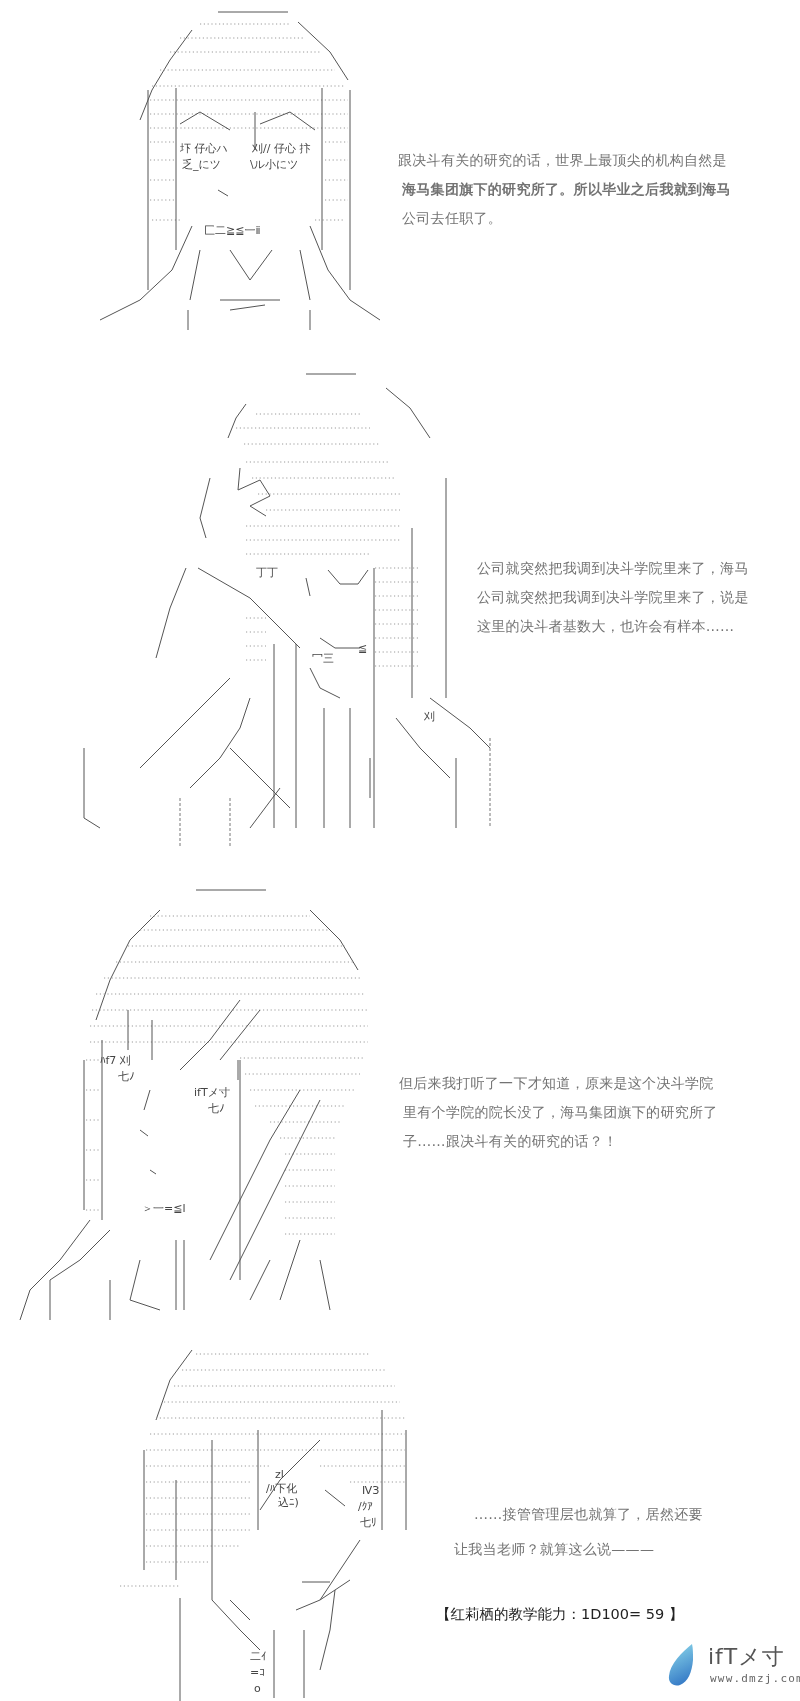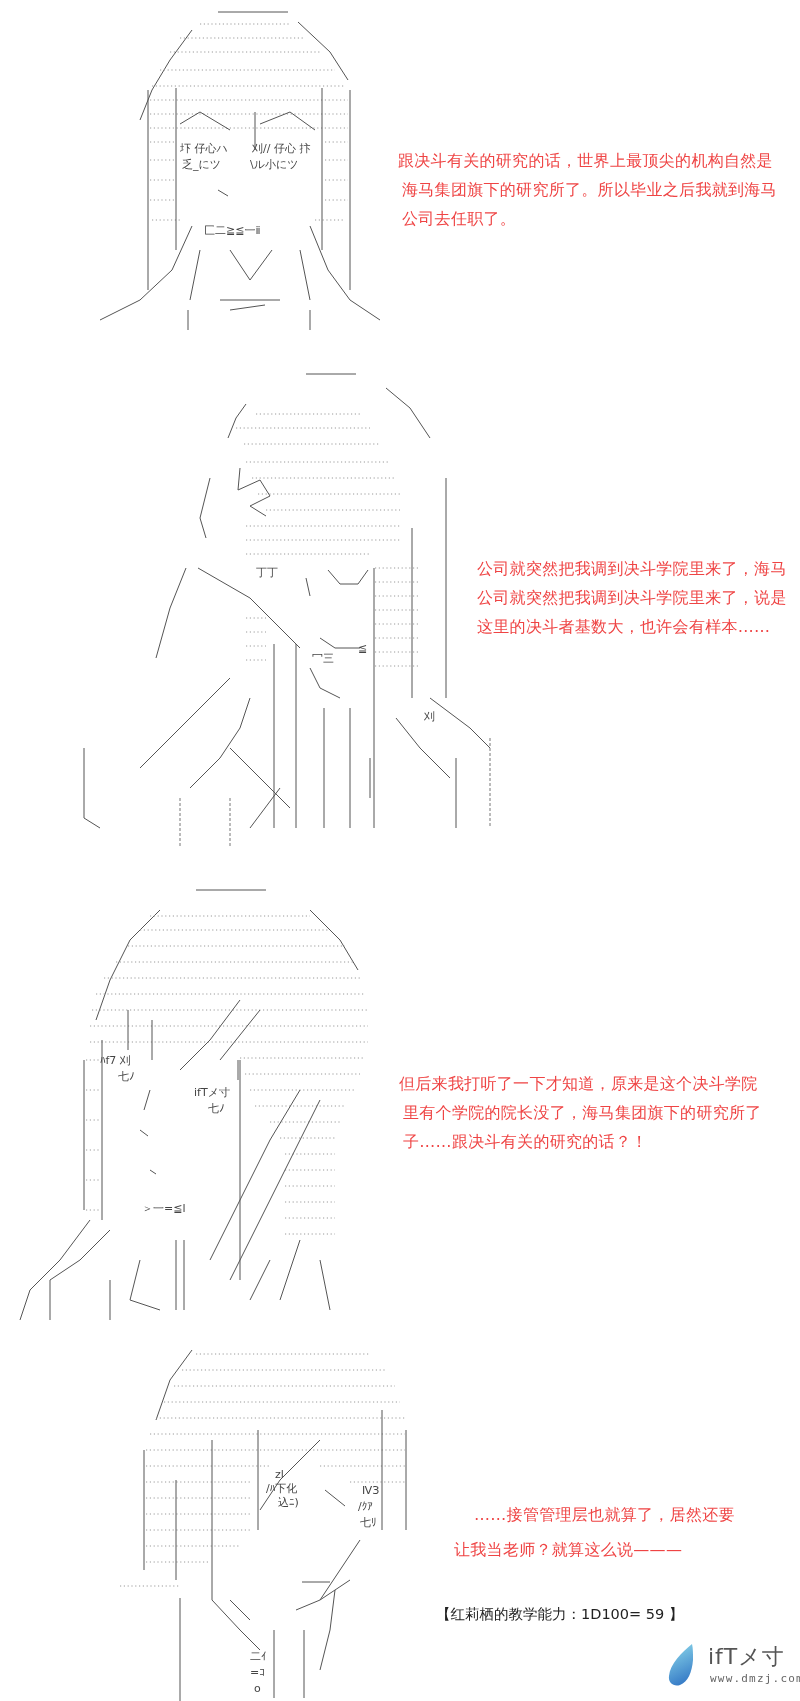--- a/index.html
+++ b/index.html
@@ -1,20 +1,20 @@
 <!DOCTYPE html>
 <html><head>
 <meta charset="utf-8">
 <style>
   html, body { margin: 0; padding: 0; background: #ffffff; }
   body { width: 800px; height: 1701px; position: relative; overflow: hidden;
          font-family: "DejaVu Sans", sans-serif; color: #222; }
   .aa { position: absolute; }
   .aa svg { display: block; }
-  .caption { position: absolute; font-size: 16px; line-height: 29px; color: #ef4444;
+  .caption { position: absolute; font-size: 14px; line-height: 29px; color: #737373;
              letter-spacing: 0.3px; white-space: nowrap; }
   .caption div { display: block; }
   .dice { position: absolute; font-size: 14.5px; color: #222; white-space: nowrap; }
   .logo { position: absolute; left: 664px; top: 1636px; width: 136px; height: 60px; }
   .logo-drop { position: absolute; left: 2px; top: 6px; width: 28px; height: 46px; }
   .logo-name { position: absolute; left: 44px; top: 6px; font-size: 22px; color: #555;
                letter-spacing: 1px; white-space: nowrap; }
   .logo-url { position: absolute; left: 46px; top: 36px; font-size: 11px; color: #666;
               letter-spacing: 1.2px; font-family: "DejaVu Sans Mono", monospace; white-space: nowrap; }
   .dot { stroke: #9a9a9a; stroke-width: 1; stroke-dasharray: 1.2 2.6; fill: none; }
@@ -69,21 +69,21 @@
     <path class="ln" d="M200 250 L210 300"></path>
     <path class="ln" d="M130 250 L150 280 L172 250"></path>
     <path class="ln" d="M120 300 L180 300"></path>
     <path class="ln" d="M88 310 L88 330"></path>
     <path class="ln" d="M210 310 L210 330"></path>
     <path class="ln" d="M130 310 L165 305"></path>
   </svg>
 </div>
 <div class="caption" style="left:398px; top:146px;">
   <div>跟决斗有关的研究的话，世界上最顶尖的机构自然是</div>
-  <div style="padding-left:4px;">海马集团旗下的研究所了。所以毕业之后我就到海马</div>
+  <div style="padding-left:4px;font-weight:bold;">海马集团旗下的研究所了。所以毕业之后我就到海马</div>
   <div style="padding-left:4px;">公司去任职了。</div>
 </div>
 
 <div class="aa" style="left:70px; top:368px;">
   <svg width="430" height="500" viewBox="0 0 430 500">
     <line class="ln" x1="236" y1="6" x2="286" y2="6"></line>
     <path class="ln" d="M316 20 L340 40 L360 70"></path>
     <path class="ln" d="M176 36 L166 50 L158 70"></path>
     <g>
       <line class="dot" x1="186" y1="46" x2="290" y2="46"></line>

